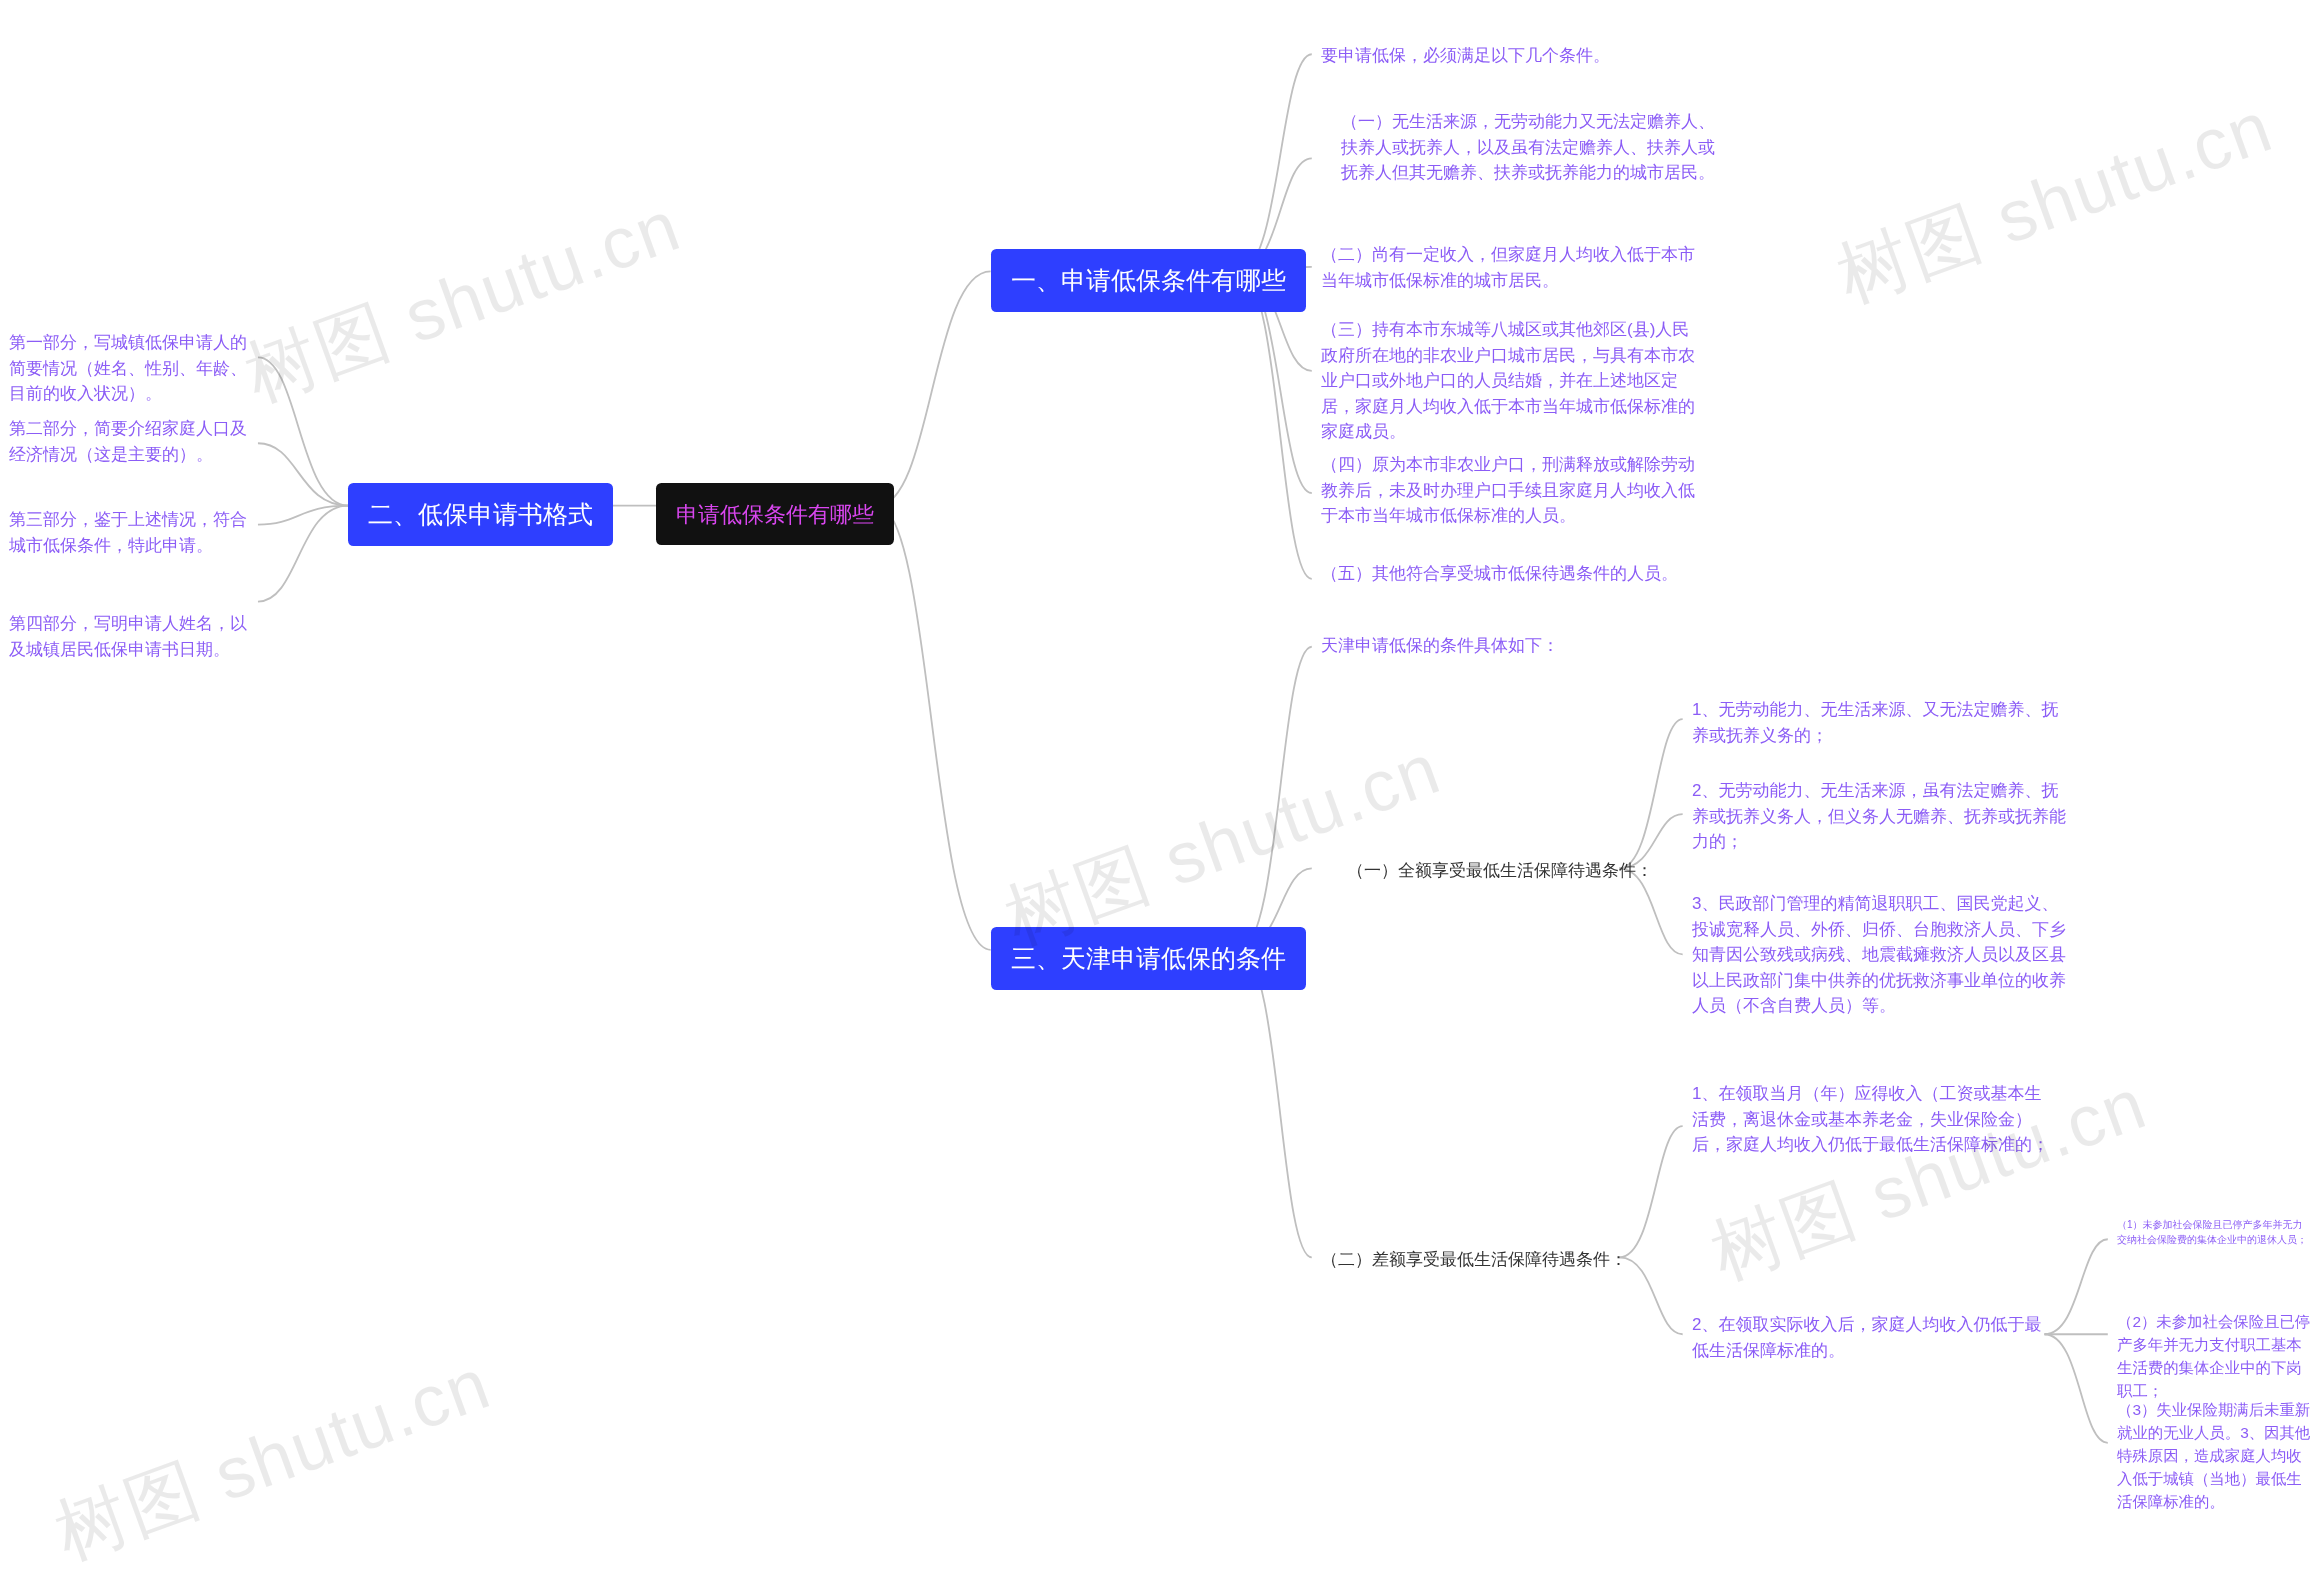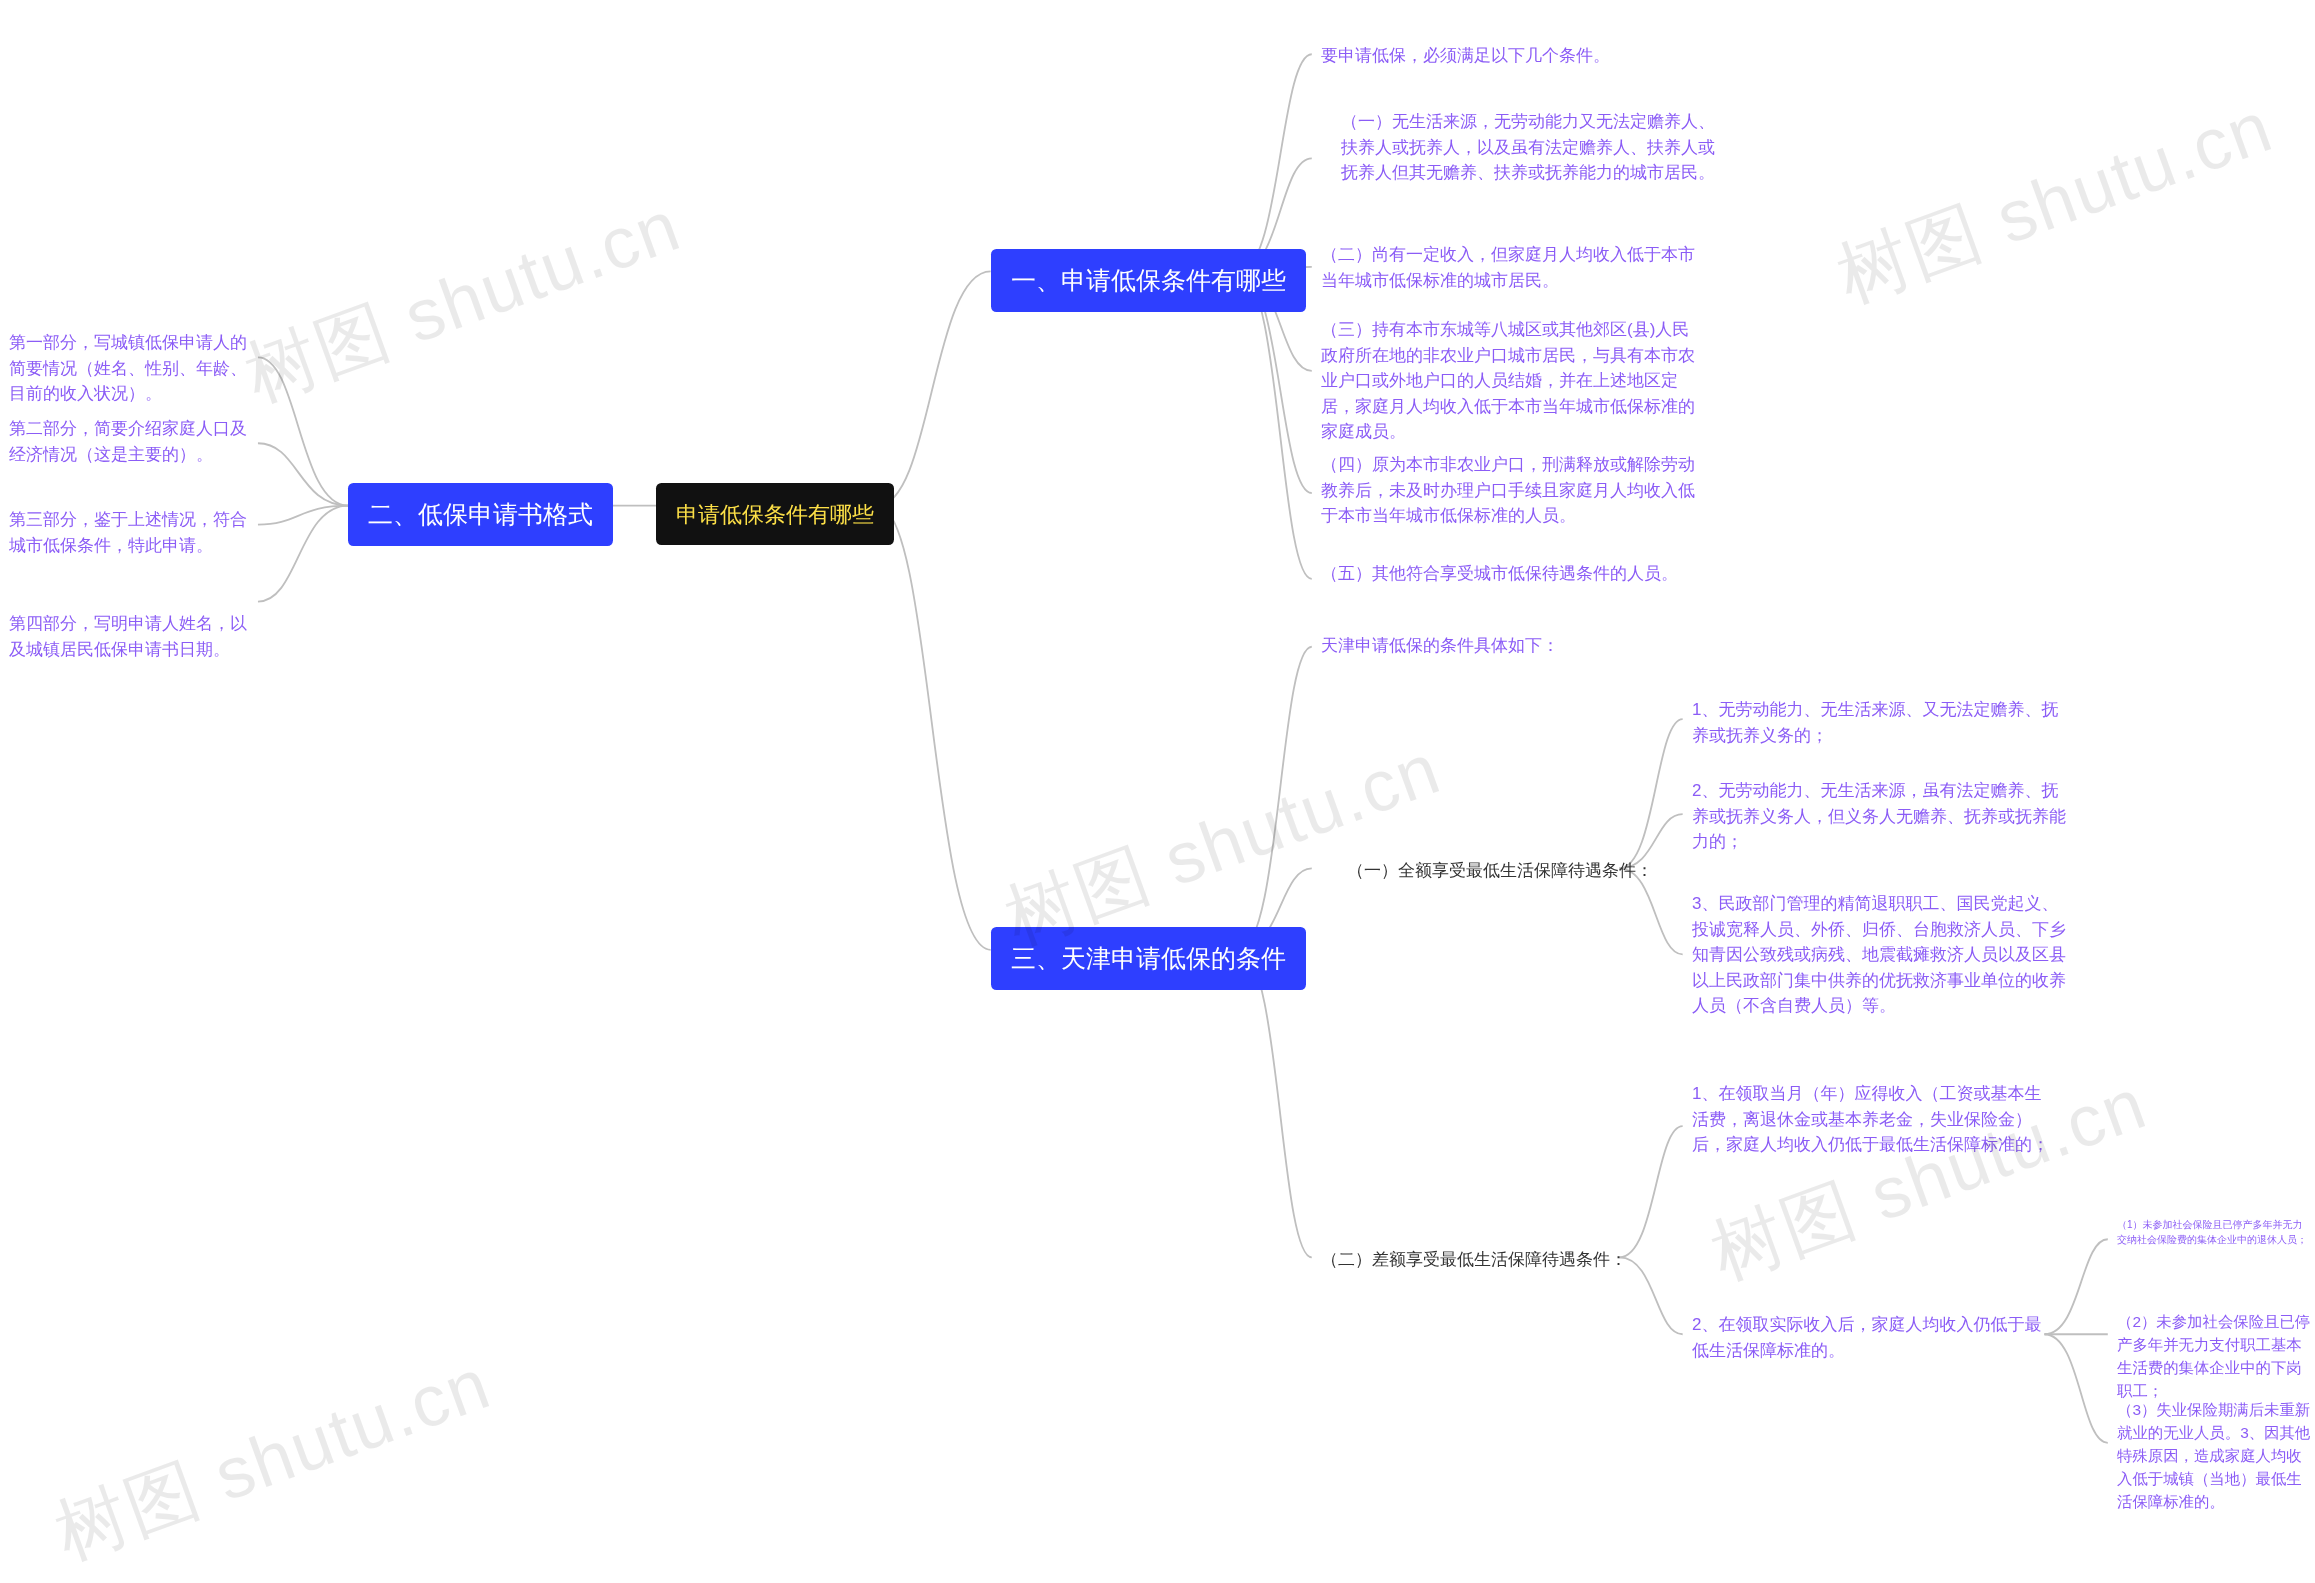--- a/index.html
+++ b/index.html
@@ -20,21 +20,21 @@
   }
   .node {
     position: absolute;
     box-sizing: border-box;
     font-size: 18px;
     line-height: 1.5;
     color: #2b2b2b;
   }
   .root {
     background: #111111;
-    color: #fde047;
+    color: #d946ef;
     padding: 14.5px 20px;
     border-radius: 5.4px;
     font-size: 22px;
     font-weight: 500;
     white-space: nowrap;
   }
   .blue {
     background: #2e3fff;
     color: #ffffff;
     padding: 12.7px 20px;

